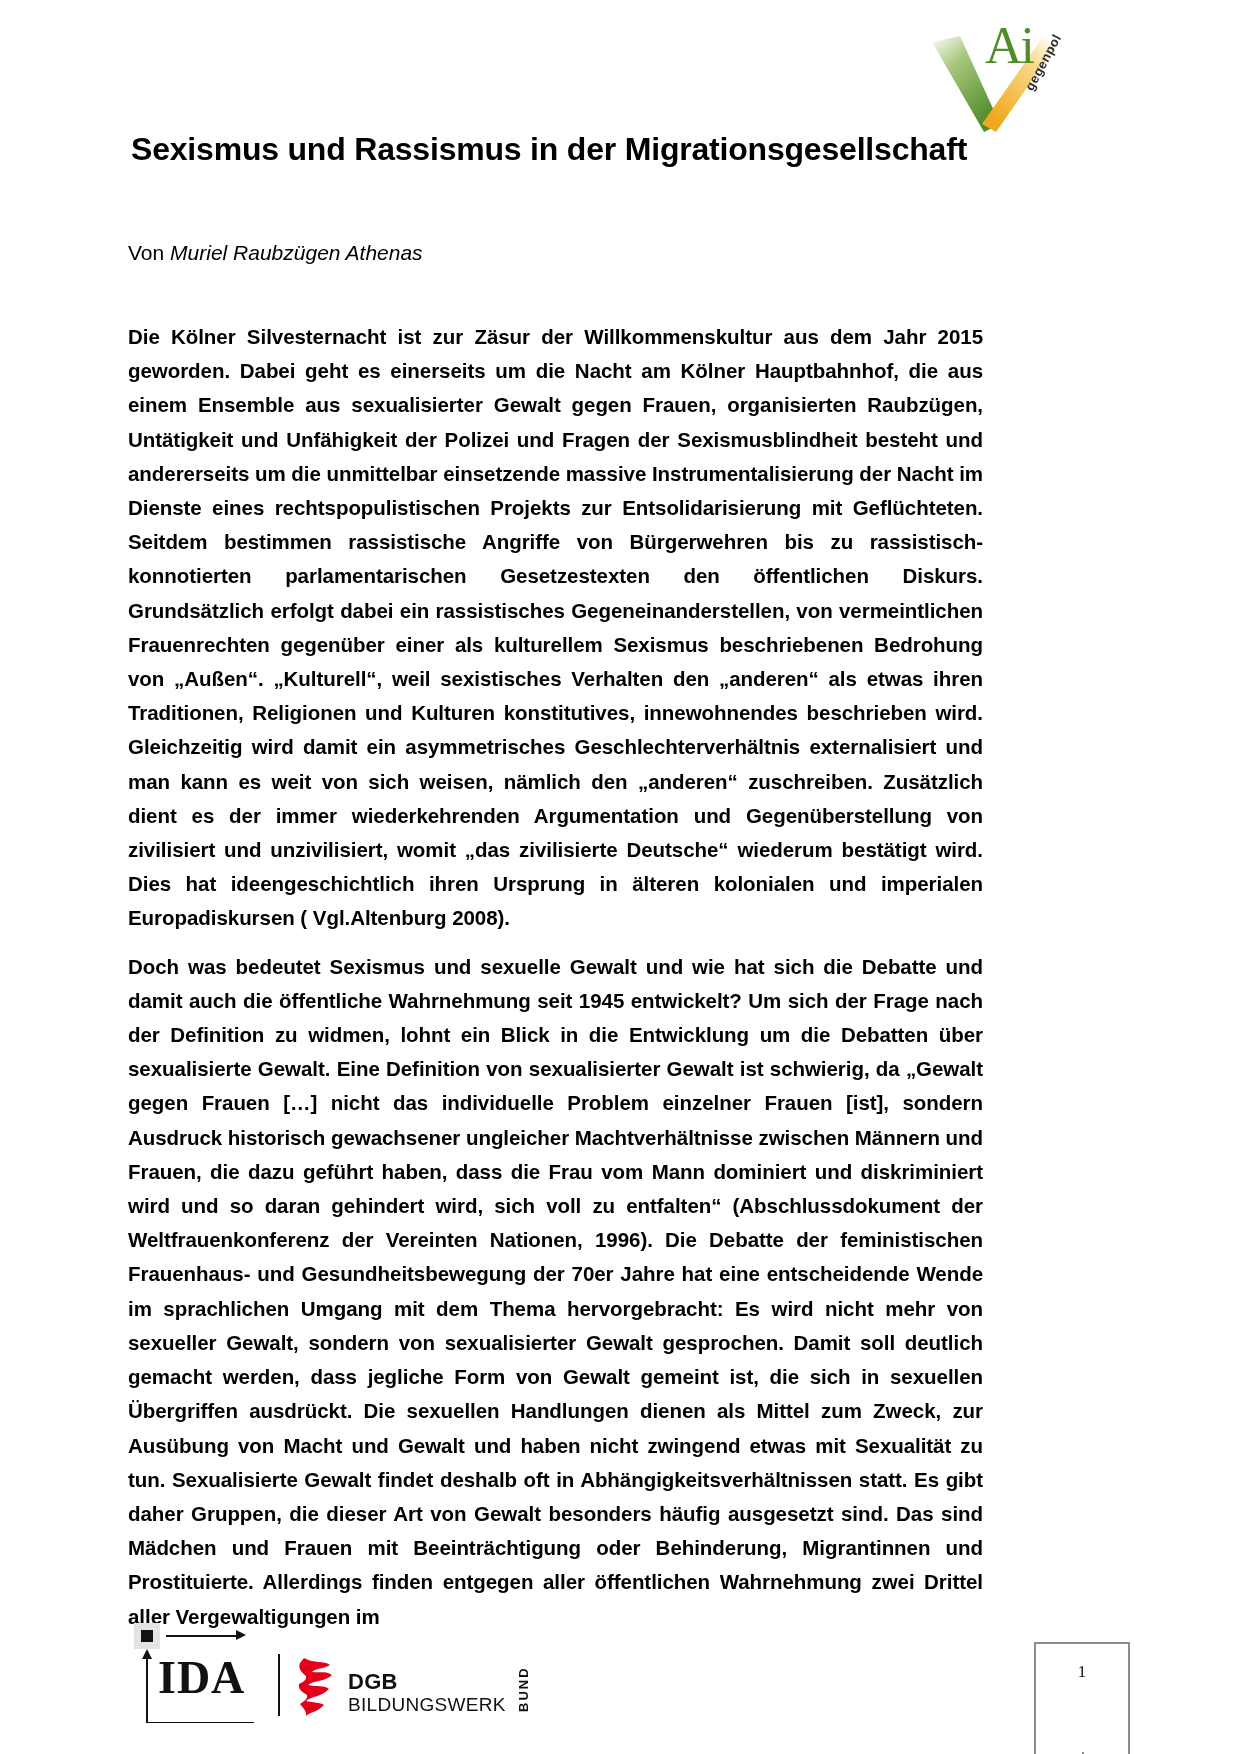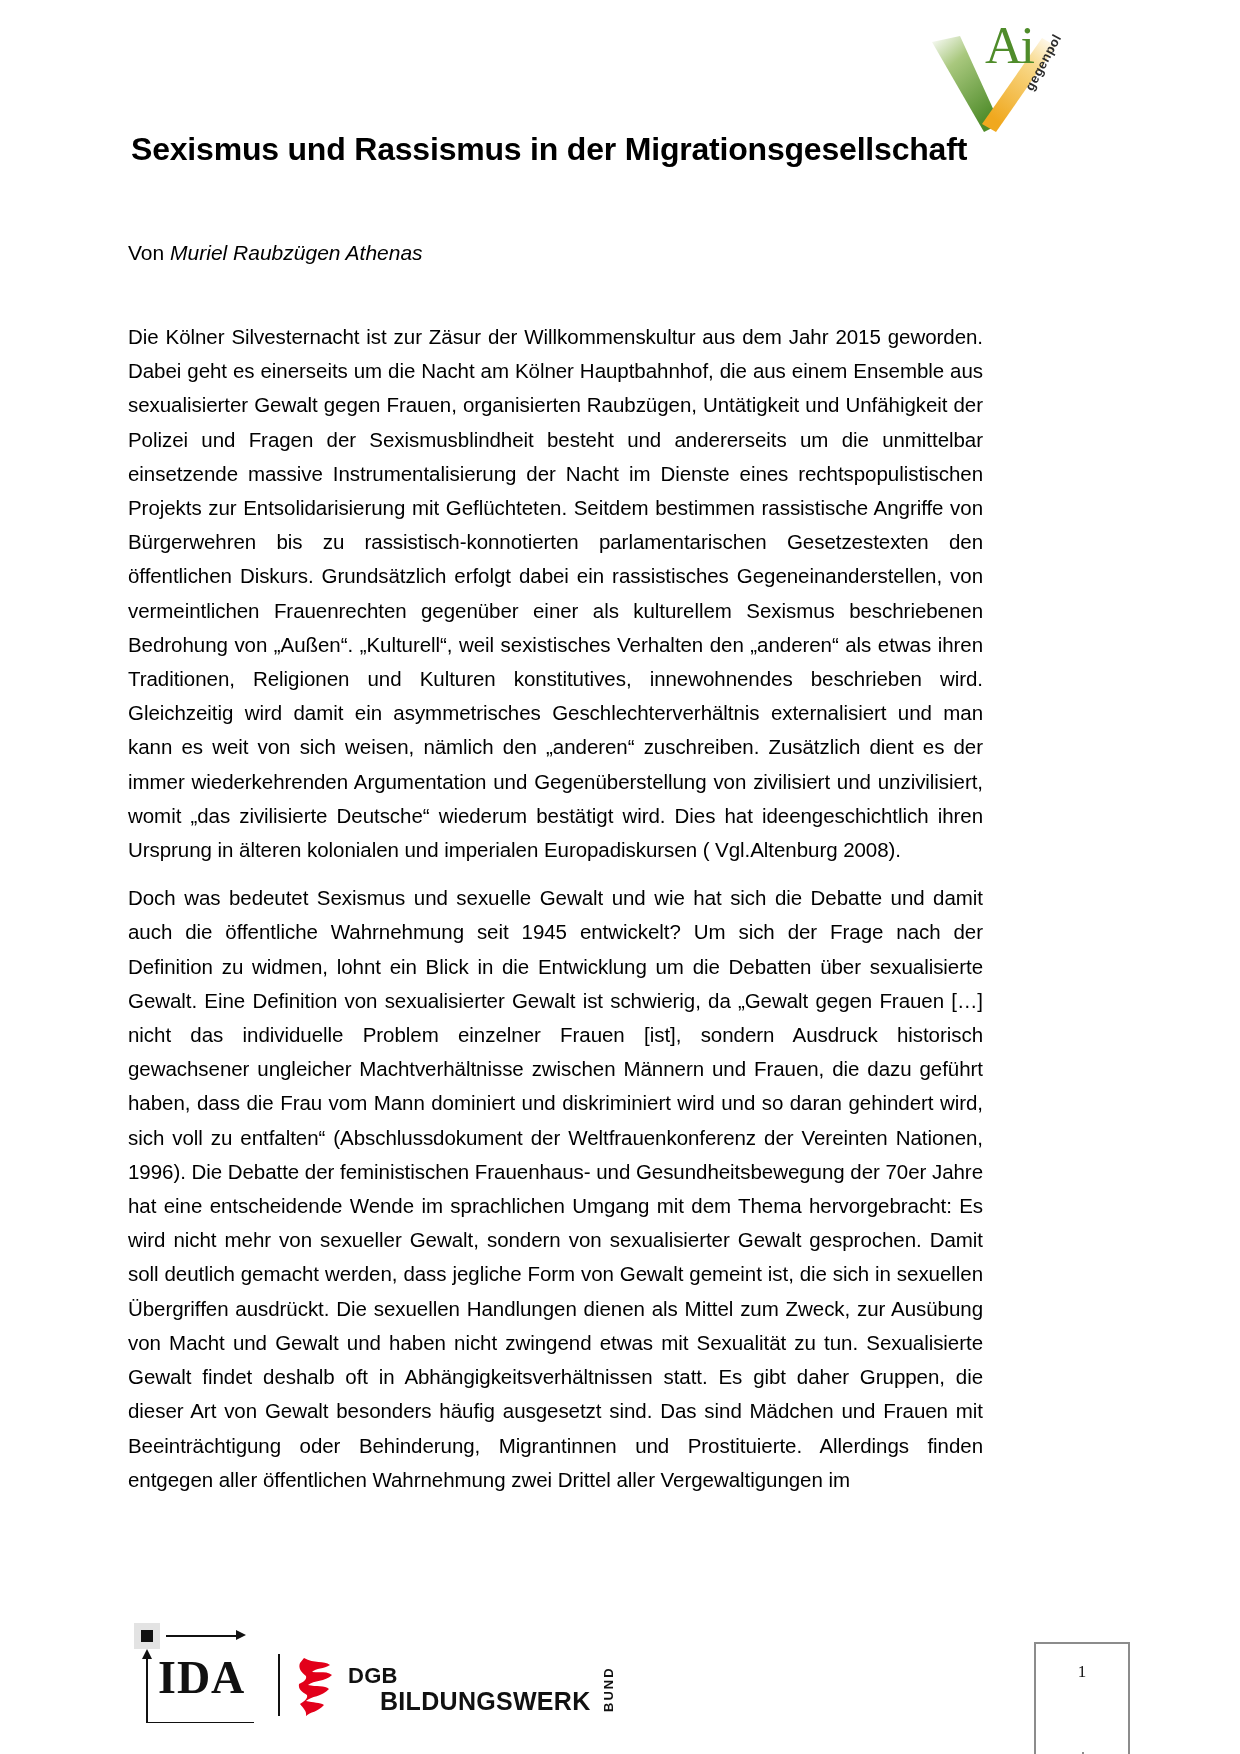--- a/index.html
+++ b/index.html
@@ -89,20 +89,21 @@
     top: 320px;
     width: 855px;
   }
   .para {
     font-size: 20.5px;
     line-height: 34.2px;
     text-align: justify;
     text-justify: inter-word;
     margin: 0 0 14px 0;
     letter-spacing: -0.05px;
+    font-weight: bold;
   }
   .para.last {
     margin-bottom: 4px;
   }
 
   
   .footer {
     position: absolute;
     left: 0;
     bottom: 0;
@@ -219,26 +220,25 @@
   }
   .dgb-words .l1 {
     display: block;
     font-size: 22px;
     font-weight: bold;
     letter-spacing: 0.3px;
     color: #111111;
   }
   .dgb-words .l2 {
     display: block;
-    font-size: 25px;
-    font-weight: bold;
+    font-size: 19px;
+    font-weight: normal;
     letter-spacing: 0.3px;
     color: #111111;
     margin-top: 2px;
-    margin-left: 32px;
   }
   .dgb-bund {
     font-size: 13px;
     font-weight: bold;
     letter-spacing: 2px;
     color: #111111;
     writing-mode: vertical-rl;
     transform: rotate(180deg);
     margin: 0 0 6px 10px;
     height: 48px;

